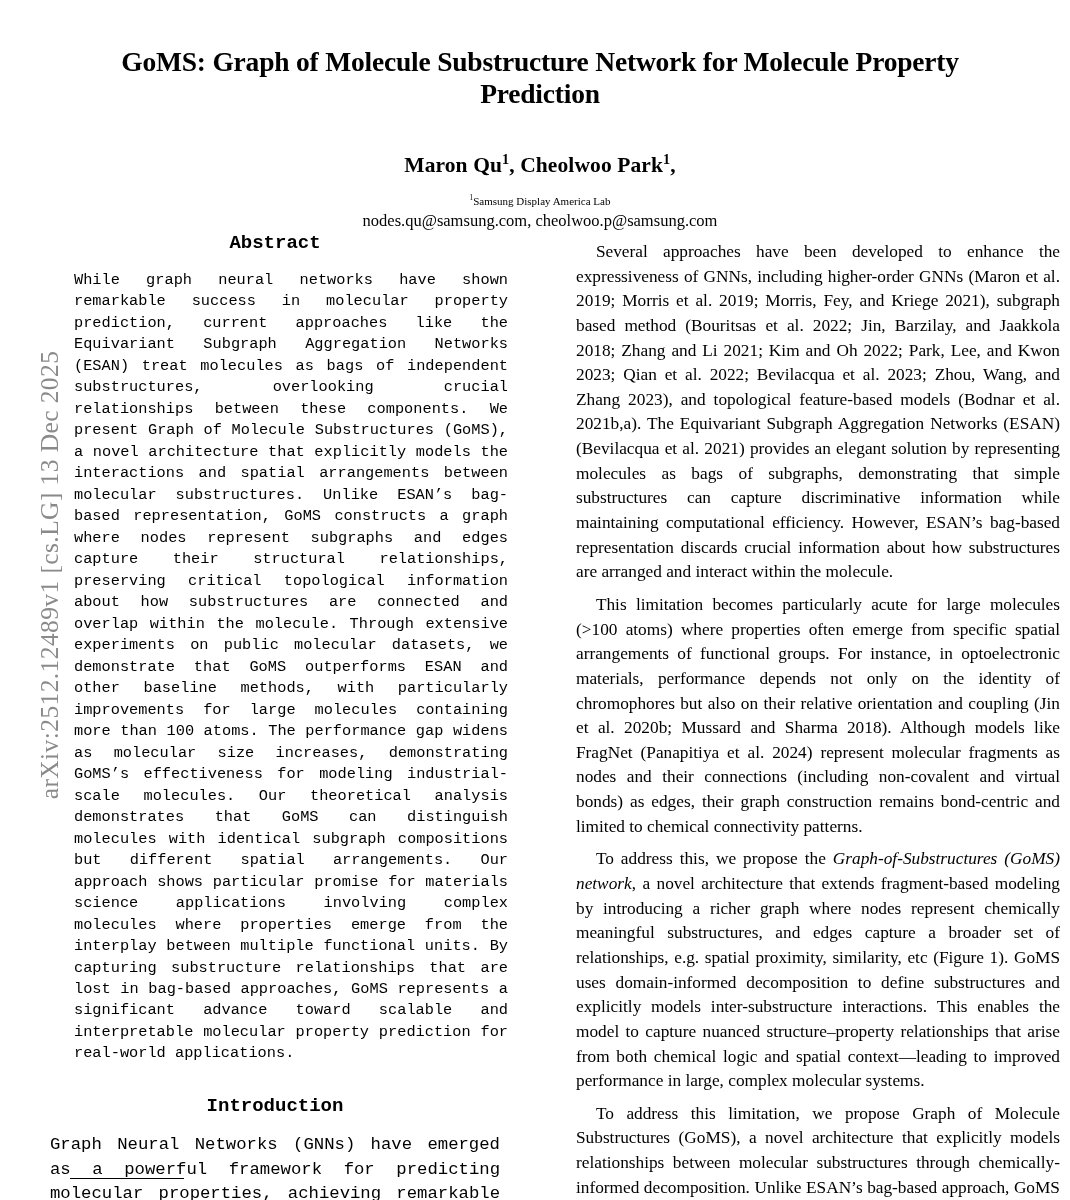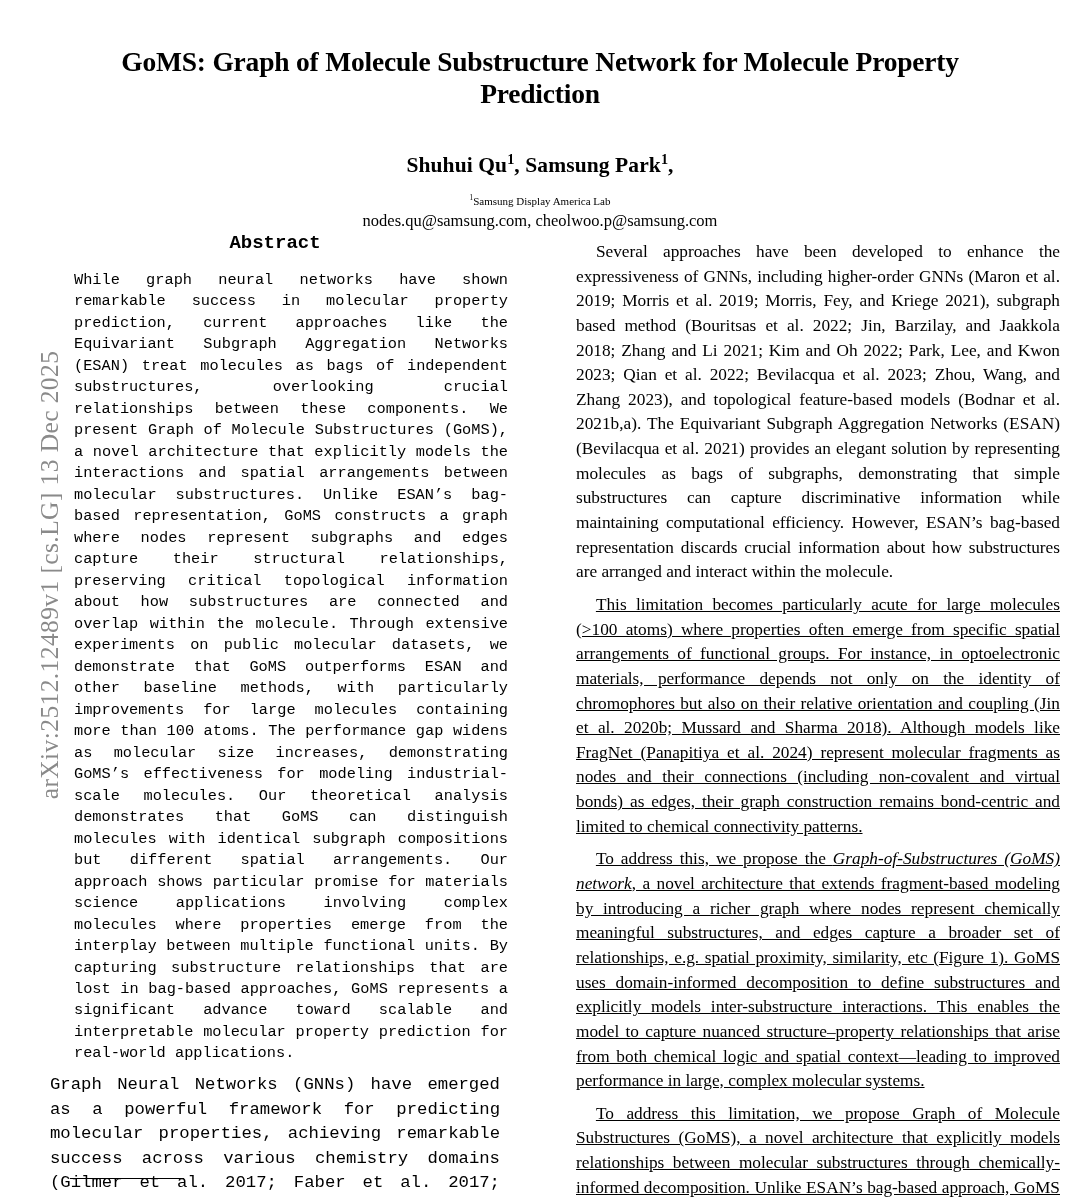--- a/index.html
+++ b/index.html
@@ -101,21 +101,21 @@
 
   
   .body-par {
     margin: 8px;
     font-size: 17.3px;
     line-height: 1.425;
     text-align: justify;
     text-justify: inter-word;
     hyphens: manual;
   }
-  .body-par + .body-par { text-indent: 1.15em; text-decoration: underline; }
+  .body-par + .body-par { text-indent: 1.15em; }
   #right-column .body-par:first-child { text-indent: 1.15em; }
 
   .italic { font-style: italic; }
 
   
   #footnote-rule {
     position: absolute;
     left: 70px;
     top: 1178px;
     width: 114px;
@@ -127,33 +127,34 @@
 <body>
 
 <div id="page">
 
   <div id="arxiv-stamp">arXiv:2512.12489v1  [cs.LG]  13 Dec 2025</div>
 
   <div id="title-block">
     <h1 id="paper-title">GoMS: Graph of Molecule Substructure Network for Molecule Property Prediction</h1>
 
     <div id="author-line">
-      <span>Shuhui Qu</span><sup class="marker">1</sup><span>, </span><span>Samsung Park</span><sup class="marker">1</sup><span>,</span>
+      <span>Maron Qu</span><sup class="marker">1</sup><span>, </span><span>Cheolwoo Park</span><sup class="marker">1</sup><span>,</span>
     </div>
 
     <div id="affiliation"><sup class="marker">1</sup><span>Samsung Display America Lab</span></div>
 
     <div id="emails">nodes.qu@samsung.com, cheolwoo.p@samsung.com</div>
   </div>
 
   <div id="left-column" class="column">
     <h2 class="section-heading">Abstract</h2>
 
     <p id="abstract-body">While graph neural networks have shown remarkable success in molecular property prediction, current approaches like the Equivariant Subgraph Aggregation Networks (ESAN) treat molecules as bags of independent substructures, overlooking crucial relationships between these components. We present Graph of Molecule Substructures (GoMS), a novel architecture that explicitly models the interactions and spatial arrangements between molecular substructures. Unlike ESAN’s bag-based representation, GoMS constructs a graph where nodes represent subgraphs and edges capture their structural relationships, preserving critical topological information about how substructures are connected and overlap within the molecule. Through extensive experiments on public molecular datasets, we demonstrate that GoMS outperforms ESAN and other baseline methods, with particularly improvements for large molecules containing more than 100 atoms. The performance gap widens as molecular size increases, demonstrating GoMS’s effectiveness for modeling industrial-scale molecules. Our theoretical analysis demonstrates that GoMS can distinguish molecules with identical subgraph compositions but different spatial arrangements. Our approach shows particular promise for materials science applications involving complex molecules where properties emerge from the interplay between multiple functional units. By capturing substructure relationships that are lost in bag-based approaches, GoMS represents a significant advance toward scalable and interpretable molecular property prediction for real-world applications.</p>
 
+    <h2 class="section-heading" id="introduction-heading">Introduction</h2>
 
     <p class="body-par">Graph Neural Networks (GNNs) have emerged as a powerful framework for predicting molecular properties, achieving remarkable success across various chemistry domains (Gilmer et al. 2017; Faber et al. 2017; Reiser et al. 2022; Jiang et al. 2021). In this framework, molecules are commonly represented as graphs, where atoms serve as nodes and interatomic chemical bonds serve as edges. These molecular graphs can be used to train message-passing neural networks (MPNNs) that predict properties. However, MPNNs may have limited prediction performance on large scale molecules and overlook some nuanced structural characteristics, motivating the exploration of more expressive GNN architectures.</p>
   </div>
 
   <div id="right-column" class="column">
     <p class="body-par">Several approaches have been developed to enhance the expressiveness of GNNs, including higher-order GNNs (Maron et al. 2019; Morris et al. 2019; Morris, Fey, and Kriege 2021), subgraph based method (Bouritsas et al. 2022; Jin, Barzilay, and Jaakkola 2018; Zhang and Li 2021; Kim and Oh 2022; Park, Lee, and Kwon 2023; Qian et al. 2022; Bevilacqua et al. 2023; Zhou, Wang, and Zhang 2023), and topological feature-based models (Bodnar et al. 2021b,a). The Equivariant Subgraph Aggregation Networks (ESAN) (Bevilacqua et al. 2021) provides an elegant solution by representing molecules as bags of subgraphs, demonstrating that simple substructures can capture discriminative information while maintaining computational efficiency. However, ESAN’s bag-based representation discards crucial information about how substructures are arranged and interact within the molecule.</p>
 
     <p class="body-par">This limitation becomes particularly acute for large molecules (&gt;100 atoms) where properties often emerge from specific spatial arrangements of functional groups. For instance, in optoelectronic materials, performance depends not only on the identity of chromophores but also on their relative orientation and coupling (Jin et al. 2020b; Mussard and Sharma 2018). Although models like FragNet (Panapitiya et al. 2024) represent molecular fragments as nodes and their connections (including non-covalent and virtual bonds) as edges, their graph construction remains bond-centric and limited to chemical connectivity patterns.</p>
 
     <p class="body-par"><span>To address this, we propose the </span><span class="italic">Graph-of-Substructures (GoMS) network</span><span>, a novel architecture that extends fragment-based modeling by introducing a richer graph where nodes represent chemically meaningful substructures, and edges capture a broader set of relationships, e.g. spatial proximity, similarity, etc (Figure 1). GoMS uses domain-informed decomposition to define substructures and explicitly models inter-substructure interactions. This enables the model to capture nuanced structure–property relationships that arise from both chemical logic and spatial context—leading to improved performance in large, complex molecular systems.</span></p>

